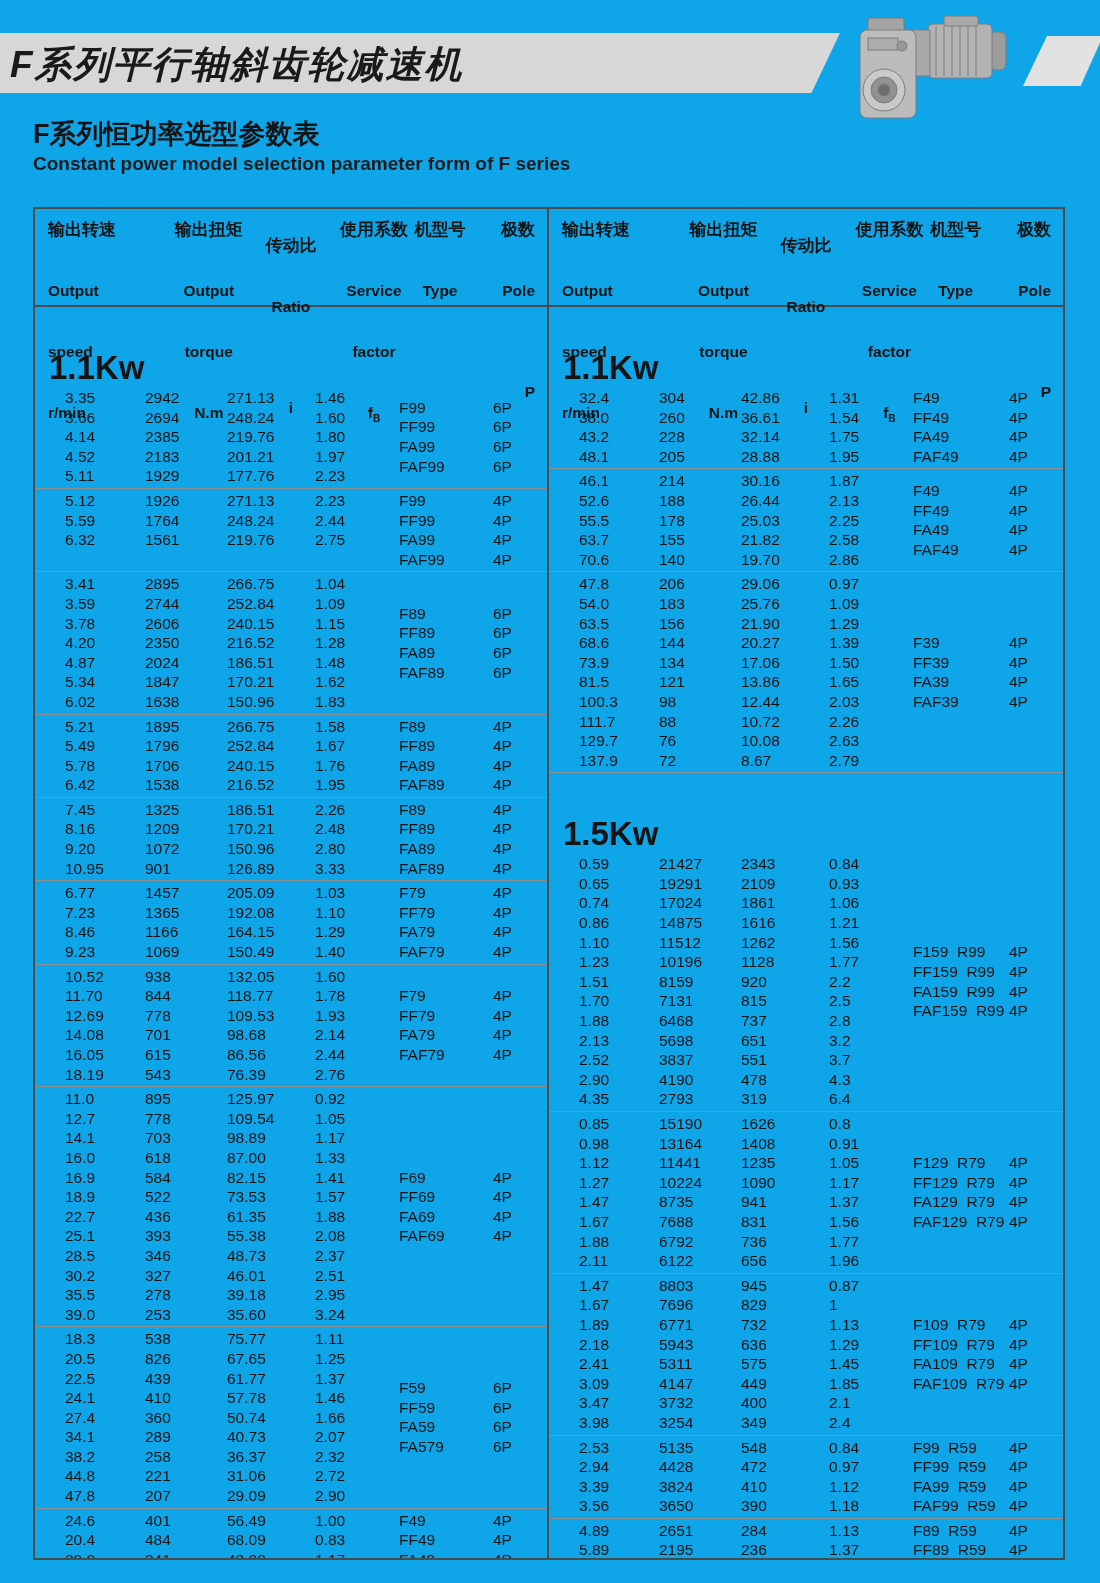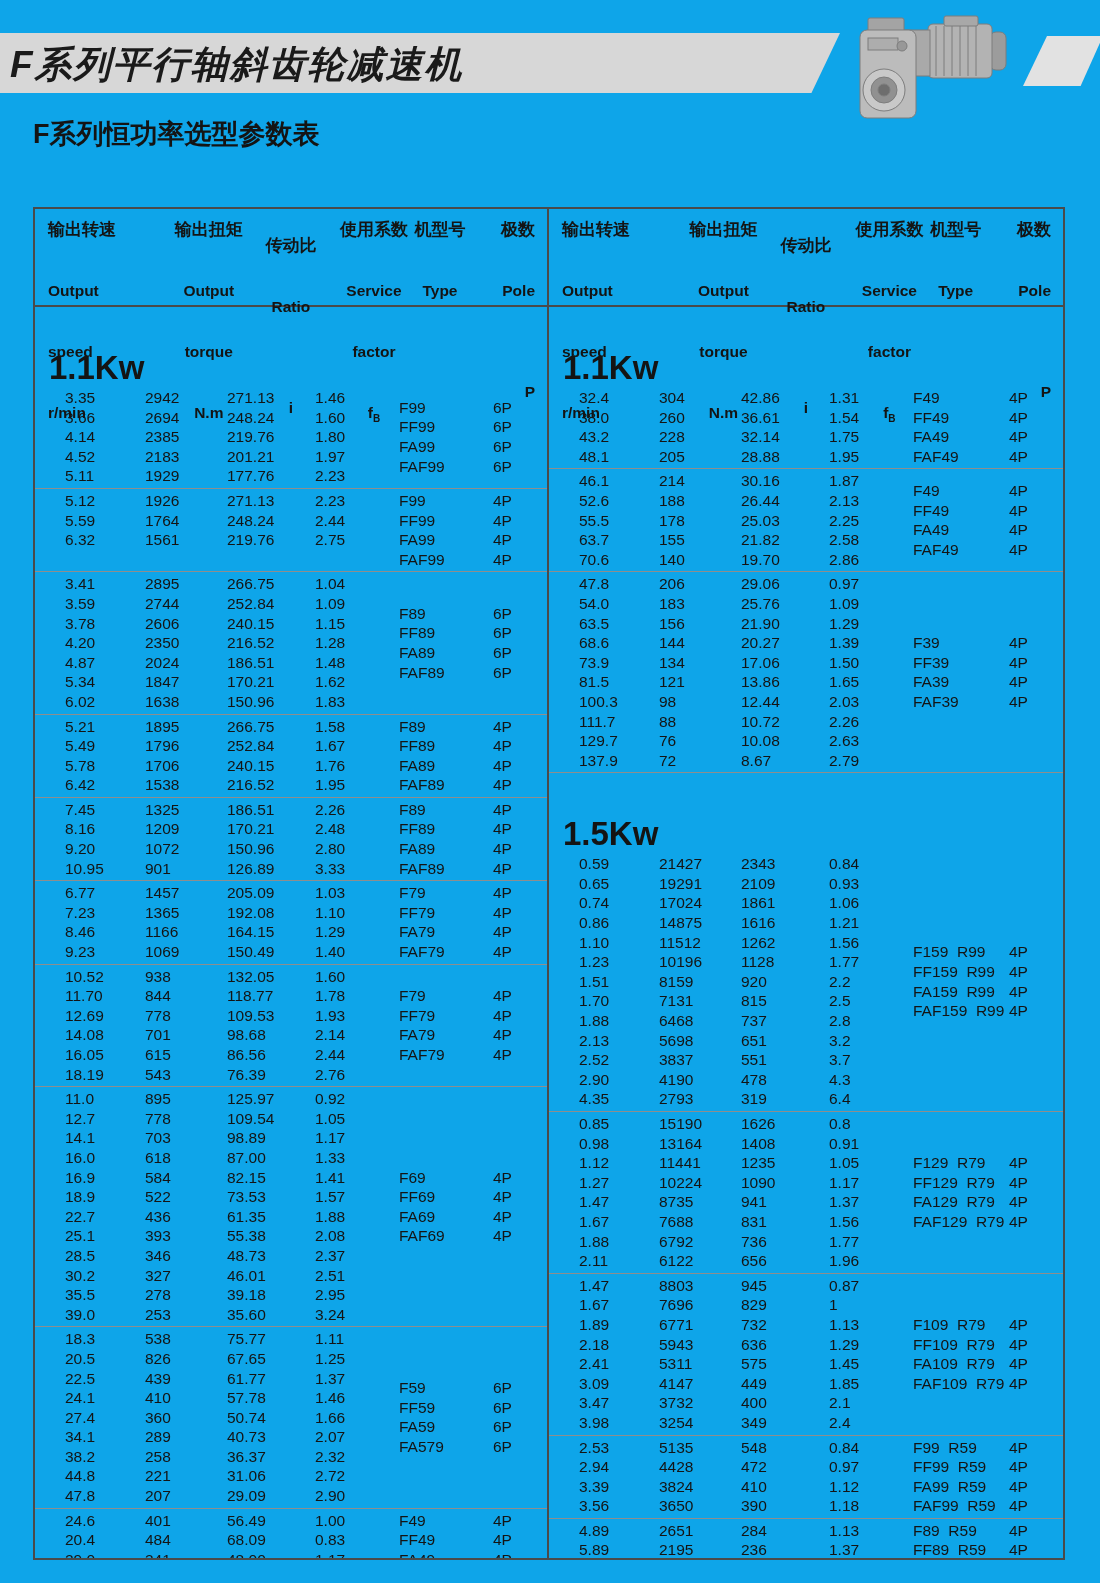--- a/index.html
+++ b/index.html
@@ -78,20 +78,21 @@
       <rect x="20" y="28" width="56" height="88" rx="7" fill="#bcbcbc"></rect>
       <rect x="28" y="36" width="30" height="12" fill="#adadad"></rect>
       <circle cx="44" cy="88" r="21" fill="#c9c9c9"></circle>
       <circle cx="44" cy="88" r="13" fill="#919191"></circle>
       <circle cx="44" cy="88" r="6" fill="#6e6e6e"></circle>
       <circle cx="62" cy="44" r="5" fill="#989898"></circle>
     </g>
   </svg>
 
   <div class="sub-zh">F系列恒功率选型参数表</div>
+  <div class="sub-en">Constant power model selection parameter form of  F series</div>
 
   <div class="tablebox">
 
     <div class="half left">
       <div class="thead">
         <div class="hc h0">
           <span class="hl zh">输出转速</span>
           <span class="hl">Output</span>
           <span class="hl">speed</span>
           <span class="hl">r/min</span>

